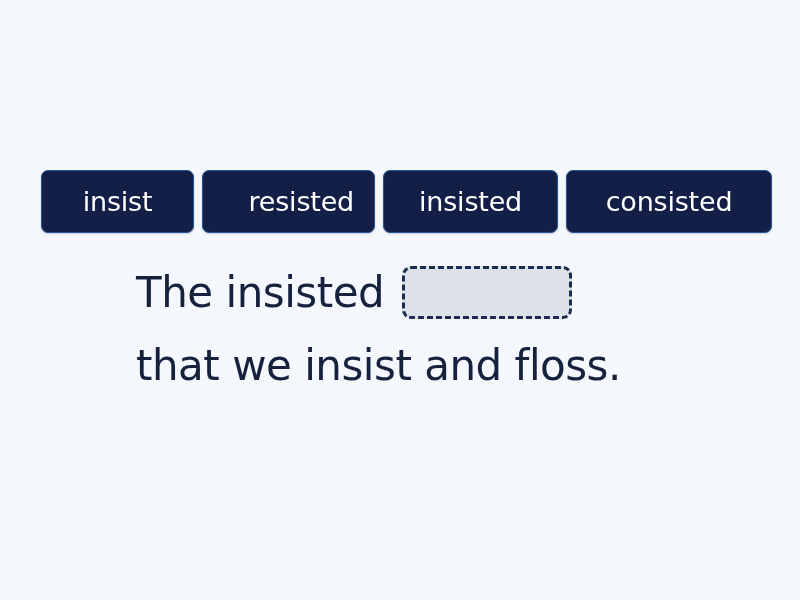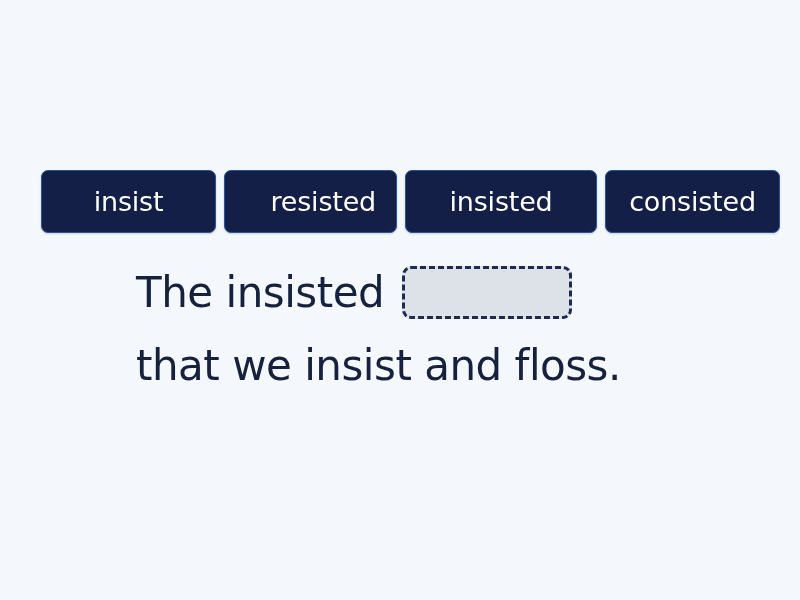--- a/index.html
+++ b/index.html
@@ -50,24 +50,24 @@
     font-weight: 400;
     letter-spacing: -0.2px;
     line-height: 1;
     padding: 0 20px;
     cursor: pointer;
     user-select: none;
     white-space: nowrap;
     box-shadow: 0 1px 2px rgba(16, 29, 66, 0.18);
   }
 
-  .choice-tile:nth-child(1) { width: 175px; }
+  .choice-tile:nth-child(1) { width: 153px; }
   .choice-tile:nth-child(2) { width: 173px; justify-content: flex-end; }
-  .choice-tile:nth-child(3) { width: 192px; }
-  .choice-tile:nth-child(4) { width: 175px; }
+  .choice-tile:nth-child(3) { width: 175px; }
+  .choice-tile:nth-child(4) { width: 206px; }
 
   
   #sentence {
     position: absolute;
     left: 136px;
     top: 256px;
     width: 620px;
     color: #16213e;
     font-family: "DejaVu Sans", sans-serif;
     font-size: 42px;

